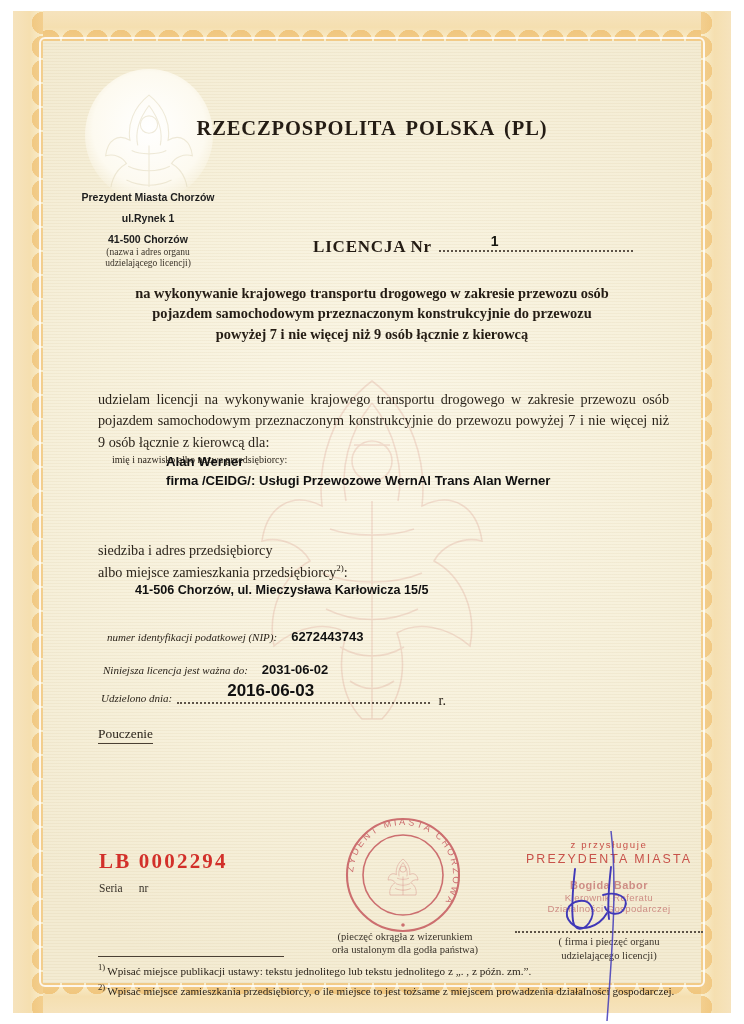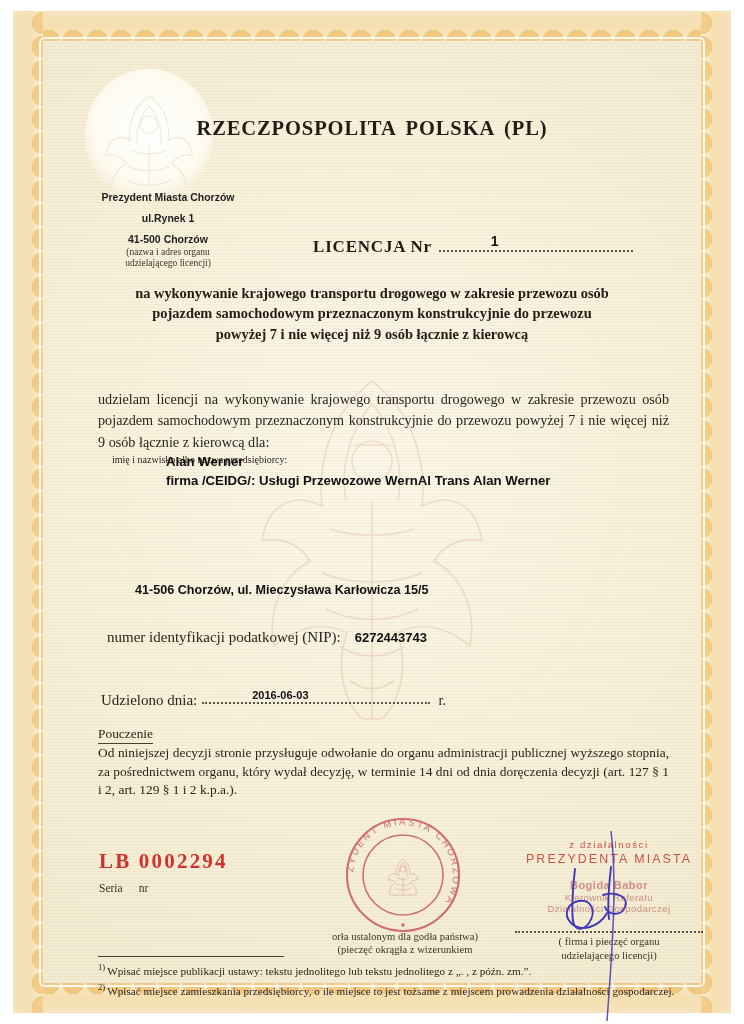--- a/index.html
+++ b/index.html
@@ -97,21 +97,21 @@
     text-align: center;
     font-size: 20.5px;
     font-weight: bold;
     letter-spacing: 0.9px;
     color: #241c14;
     word-spacing: 4px;
   }
 
   .organ-block {
     position: absolute;
-    left: 60px; top: 180px;
+    left: 40px; top: 180px;
     width: 190px;
     text-align: center;
     font-family: "Liberation Sans", sans-serif;
     color: #1d1d1d;
   }
   .organ-name { font-size: 10.5px; font-weight: bold; }
   .organ-street { font-size: 10.5px; font-weight: bold; margin-top: 9px; }
   .organ-city { font-size: 10.5px; font-weight: bold; margin-top: 9px; }
   .organ-caption {
     font-family: "Liberation Serif", serif;
@@ -199,21 +199,21 @@
     position: absolute; left: 85px; top: 528px;
     font-size: 14.2px; line-height: 1.55; color: #2b241b;
   }
   .address {
     position: absolute; left: 122px; top: 572px;
     font-family: "Liberation Sans", sans-serif;
     font-size: 12.6px; font-weight: bold; color: #101010;
   }
 
   .field-row { position: absolute; display: flex; align-items: baseline; }
-  .field-label { font-size: 15px; color: #2b241b; white-space: nowrap; }
+  .field-label { font-size: 11px; color: #2b241b; white-space: nowrap; font-style: italic; }
   .field-value {
     font-family: "Liberation Sans", sans-serif;
     font-size: 13px; font-weight: bold; color: #101010;
     margin-left: 14px; white-space: nowrap;
   }
 
   .nip-row   { left: 94px; top: 618px; }
   .valid-row { left: 90px; top: 651px; }
 
   .granted-row {
@@ -221,21 +221,21 @@
     display: flex; align-items: flex-start;
   }
   .granted-fill {
     flex: 1; position: relative;
     border-bottom: 2px dotted #5d5347;
     height: 12px; margin-left: 5px;
   }
   .granted-value {
     position: absolute; left: 50px; bottom: 1px;
     font-family: "Liberation Sans", sans-serif;
-    font-size: 11px; font-weight: bold; color: #101010;
+    font-size: 17px; font-weight: bold; color: #101010;
   }
   .granted-r {
     font-size: 14.2px; color: #2b241b; margin-left: 9px;
   }
 
   .pouczenie-title {
     position: absolute; left: 85px; top: 715px;
     font-size: 13.4px; color: #2b241b;
     border-bottom: 1px solid #4a4034;
     padding-bottom: 1px;
@@ -394,38 +394,47 @@
 
 
     <div class="grant-para">udzielam licencji na wykonywanie krajowego transportu drogowego w zakresie przewozu osób pojazdem samochodowym przeznaczonym konstrukcyjnie do przewozu powyżej 7 i nie więcej niż 9 osób łącznie z kierowcą dla:</div>
 
     <div class="lbl-name">imię i nazwisko albo nazwa przedsiębiorcy:</div>
     <div class="holder">
       <div>Alan Werner</div>
       <div>firma /CEIDG/: Usługi Przewozowe WernAl Trans Alan Werner</div>
     </div>
 
+    <div class="lbl-seat">
+      <div>siedziba i adres przedsiębiorcy</div>
+      <div>
+        <span>albo miejsce zamieszkania przedsiębiorcy</span><span class="sup">2)</span><span>:</span>
+      </div>
+    </div>
     <div class="address">41-506 Chorzów, ul. Mieczysława Karłowicza 15/5</div>
 
     <div class="field-row nip-row">
       <span class="field-label">numer identyfikacji podatkowej (NIP):</span>
       <span class="field-value">6272443743</span>
     </div>
 
+    <div class="field-row valid-row">
+      <span class="field-label">Niniejsza licencja jest ważna do:</span>
+      <span class="field-value">2031-06-02</span>
+    </div>
 
     <div class="granted-row">
       <span class="field-label">Udzielono dnia:</span>
       <span class="granted-fill">
         <span class="granted-value">2016-06-03</span>
       </span>
       <span class="granted-r">r.</span>
     </div>
 
     <div class="pouczenie-title">Pouczenie</div>
-    <div class="pouczenie-body">Od niniejszej decyzji stronie przysługuje odwołanie do organu administracji publicznej wyższego stopnia, za pośrednictwem organu, który wydał decyzję, w terminie 14 dni od dnia doręczenia decyzji  (art. 127 § 1 i 2, art. 129 § 1 i 2 k.p.a.).</div>
 
     <div class="serial-block">
       <div class="serial-num">LB 0002294</div>
       <div class="serial-caption">
         <span>Seria</span><span>nr</span>
       </div>
     </div>
 
     <svg class="round-stamp" viewBox="0 0 128 128">
       <defs>
@@ -445,26 +454,26 @@
         <path d="M40 78 C50 83 70 83 80 78"></path>
         <path d="M36 96 C50 103 70 103 84 96"></path>
         <path d="M34 112 C50 120 70 120 86 112"></path>
         <circle cx="60" cy="48" r="10"></circle>
         <path d="M60 72 L60 134"></path>
       </g>
       <circle cx="64" cy="114" r="1.8" fill="#c4545a"></circle>
     </svg>
 
     <div class="stamp-caption">
+      <div>(pieczęć okrągła z wizerunkiem</div>
       <div>orła ustalonym dla godła państwa)</div>
-      <div>(pieczęć okrągła z wizerunkiem</div>
     </div>
 
     <div class="sig-block">
-      <div class="sig-auth">z działalności</div>
+      <div class="sig-auth">z przysługuje</div>
       <div class="sig-title">PREZYDENTA MIASTA</div>
 
       <div class="sig-stamp-name">
         <div>Bogida Babor</div>
         <div>Kierownik Referatu</div>
         <div>Działalności Gospodarczej</div>
       </div>
 
       <svg class="sig-scribble" viewBox="0 0 150 70">
         <g fill="none" stroke="#4038b8" stroke-width="1.9" stroke-linecap="round">

